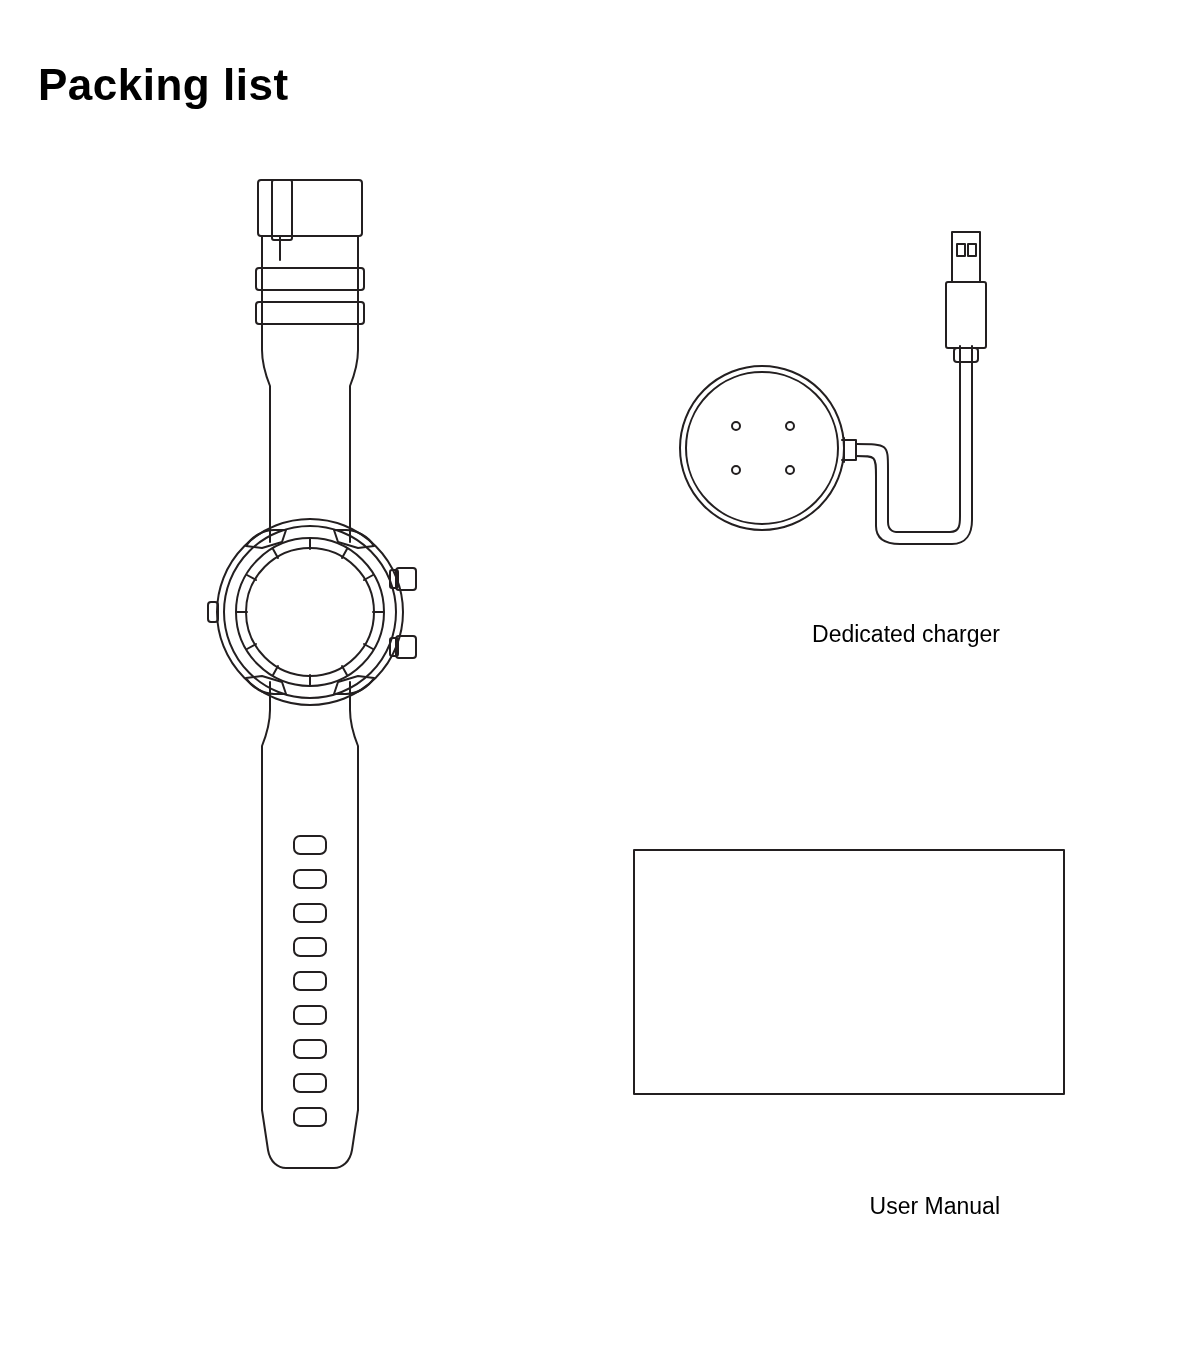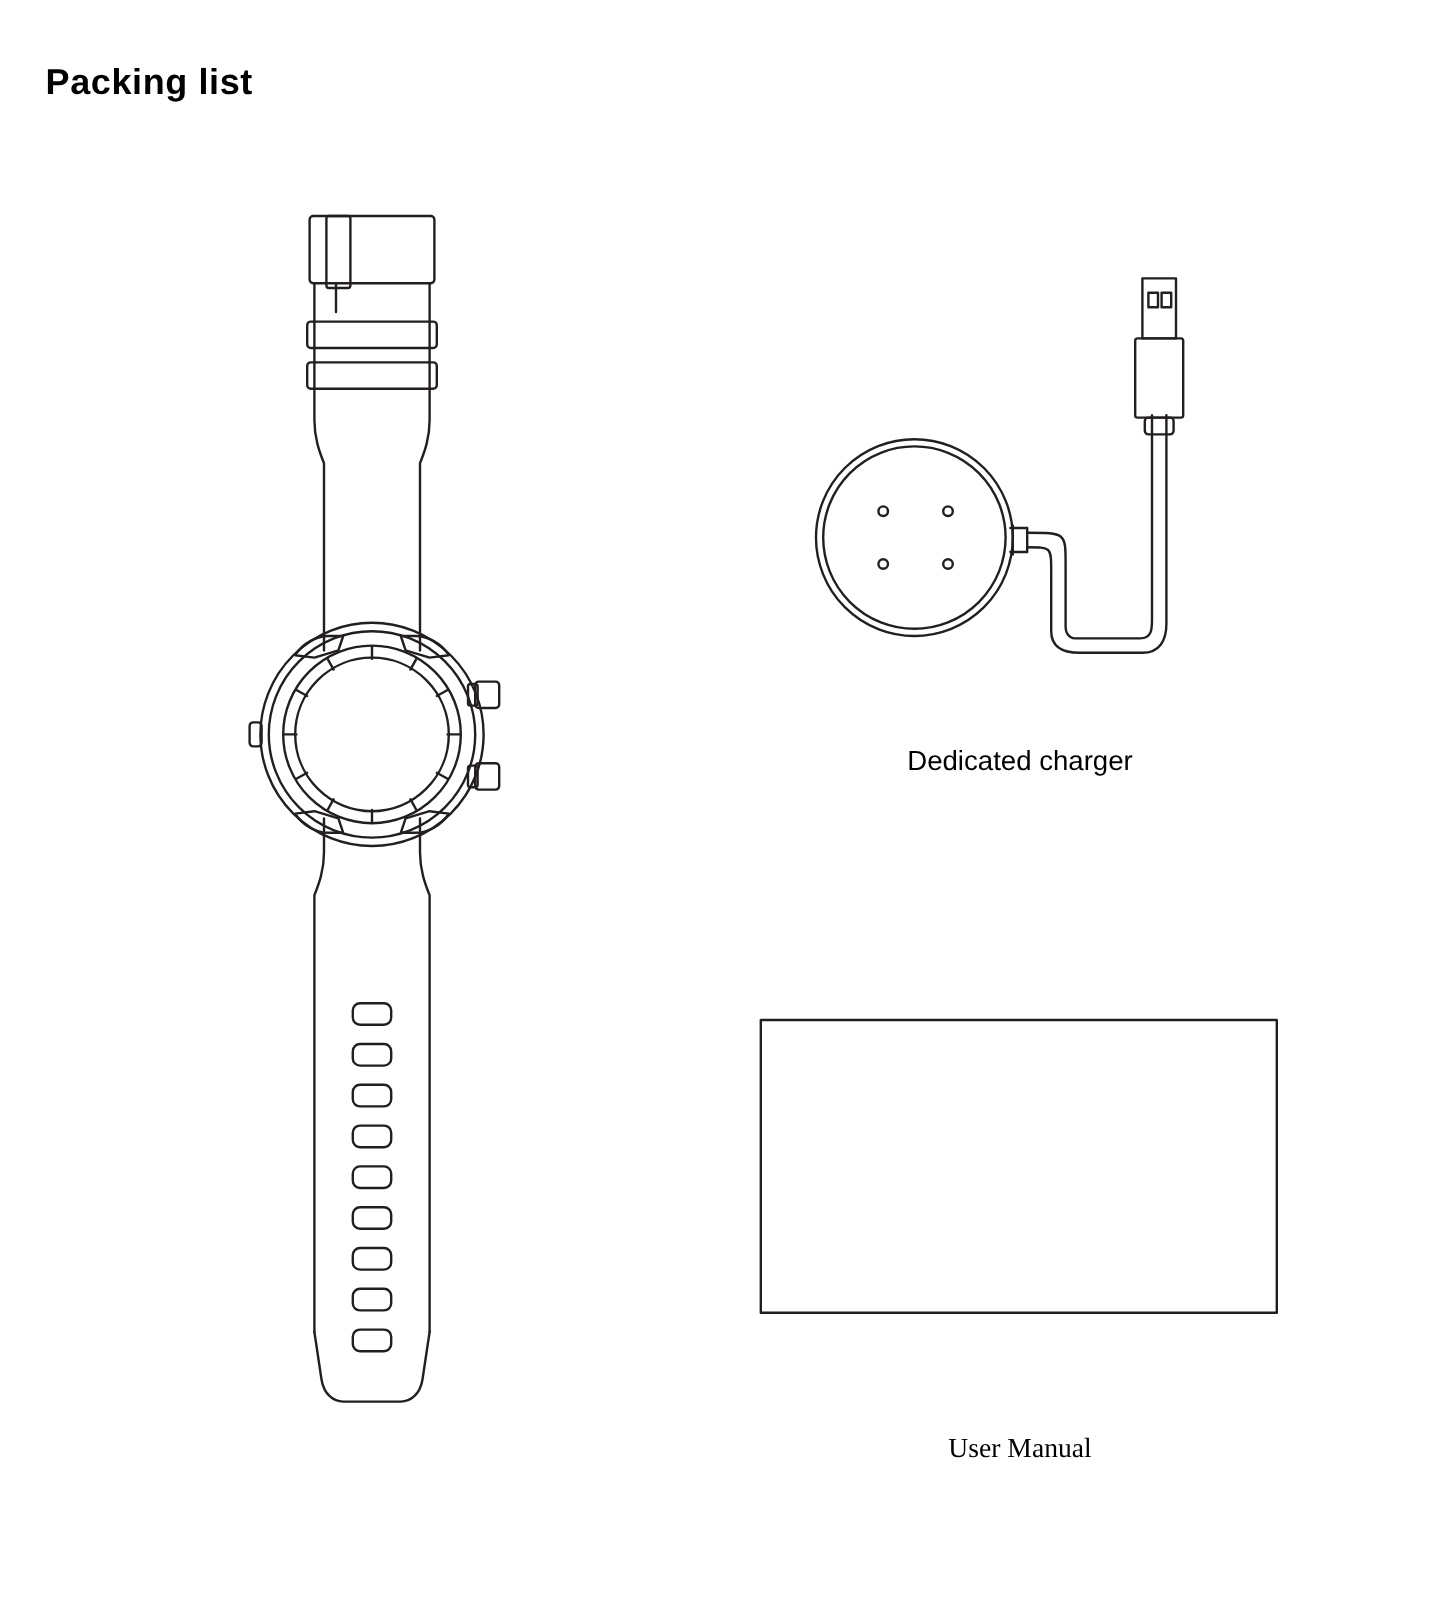--- a/index.html
+++ b/index.html
@@ -18,47 +18,46 @@
   #page {
     position: absolute;
     left: 0; top: 0;
     width: 1200px;
     height: 1346px;
   }
   .page-title {
     position: absolute;
     left: 38px;
     top: 32px;
-    font-size: 30px;
+    font-size: 44px;
     font-weight: bold;
     letter-spacing: 0.5px;
     line-height: 1.1;
   }
   .caption {
     position: absolute;
     font-size: 23px;
-    text-align: center;
+    text-align: right;
     line-height: 1.45;
     white-space: pre-line;
   }
   #watch-caption {
     left: 150px;
     top: 1200px;
     width: 300px;
   }
   #charger-caption {
     left: 700px;
     top: 618px;
     width: 300px;
   }
   #manual-caption {
     left: 700px;
     top: 1190px;
     width: 300px;
-    font-family: Liberation Serif, serif;
   }
   .svg-fig {
     position: absolute;
   }
   #watch-fig { left: 190px; top: 150px; }
   #charger-fig { left: 650px; top: 220px; }
   #manual-fig { left: 620px; top: 830px; }
 </style>
 </head>
 <body>

